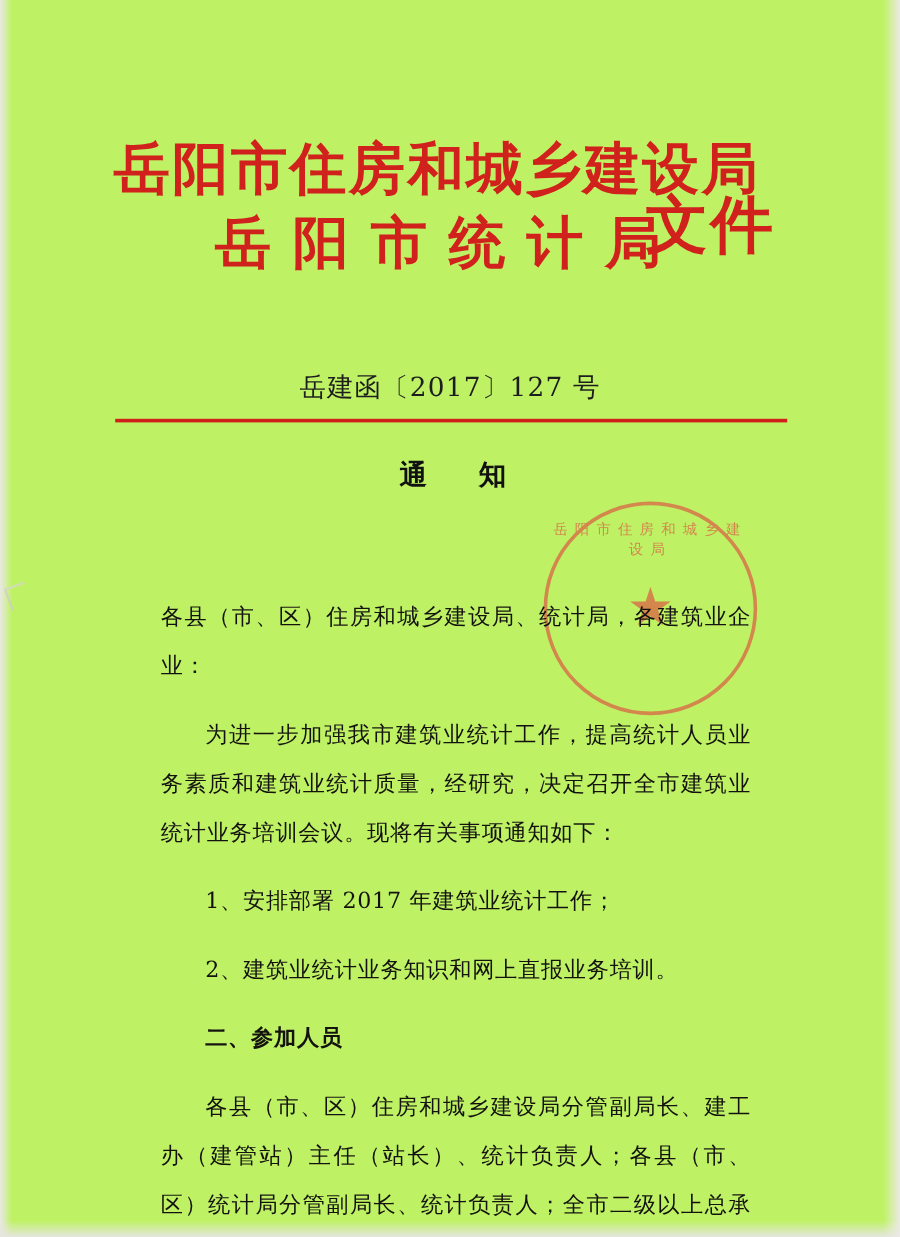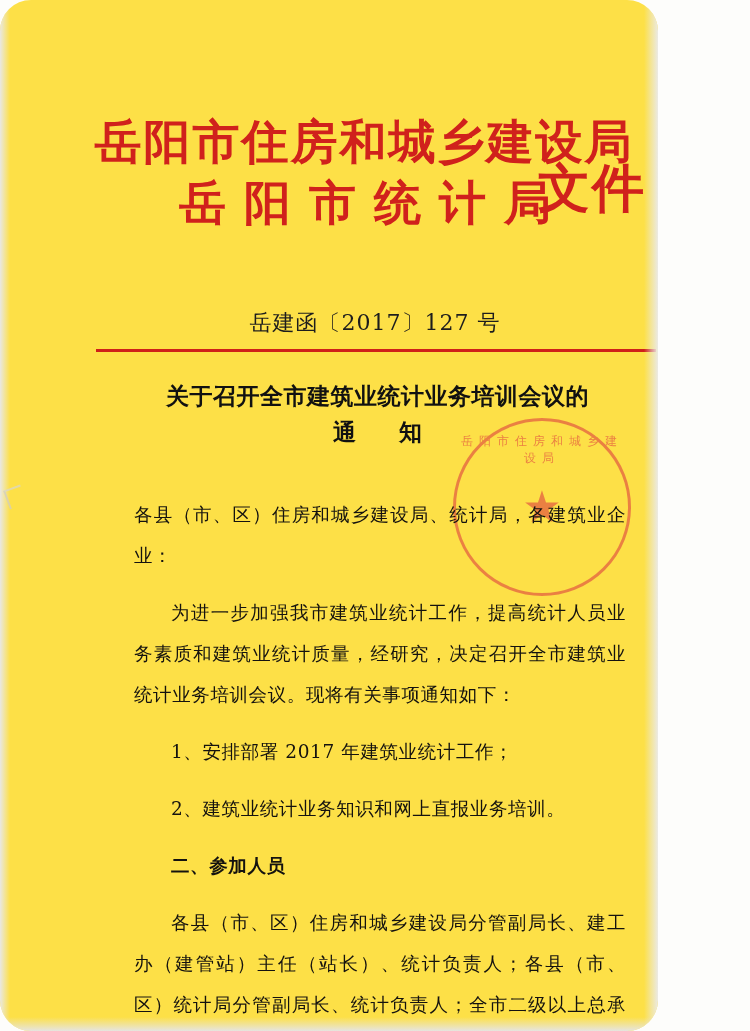--- a/index.html
+++ b/index.html
@@ -10,26 +10,25 @@
     width: 750px;
     height: 1031px;
     background: #fdfdfb;
     font-family: "DejaVu Serif", "Liberation Serif", serif;
     overflow: hidden;
     position: relative;
   }
 
   .page {
     position: relative;
-    width: 658px;
+    width: 750px;
     height: 1031px;
-    background: #fde047;
+    background: #bef264;
     box-sizing: border-box;
     overflow: hidden;
-    border-radius: 31px;
   }
 
   
   .page::before {
     content: "";
     position: absolute;
     left: 0; top: 0; bottom: 0;
     width: 10px;
     background: linear-gradient(to right, #e9e8e3, rgba(255,255,255,0));
     pointer-events: none;
@@ -215,21 +214,20 @@
     <span class="lh-row lh-line1">岳阳市住房和城乡建设局</span>
     <span class="lh-row lh-line2">岳阳市统计局</span>
     <span class="lh-wenjian">文件</span>
   </div>
 
   <div class="doc-number">岳建函〔2017〕127 号</div>
 
   <div class="red-rule"></div>
 
   <div class="doc-title">
-    <span>关于召开全市建筑业统计业务培训会议的</span>
     <span class="ln2">通　知</span>
   </div>
 
   <div class="seal">
     <span class="seal-text">岳阳市住房和城乡建设局</span>
     <span class="star">★</span>
   </div>
 
   <div class="body-text">
     <p>各县（市、区）住房和城乡建设局、统计局，各建筑业企业：</p>

